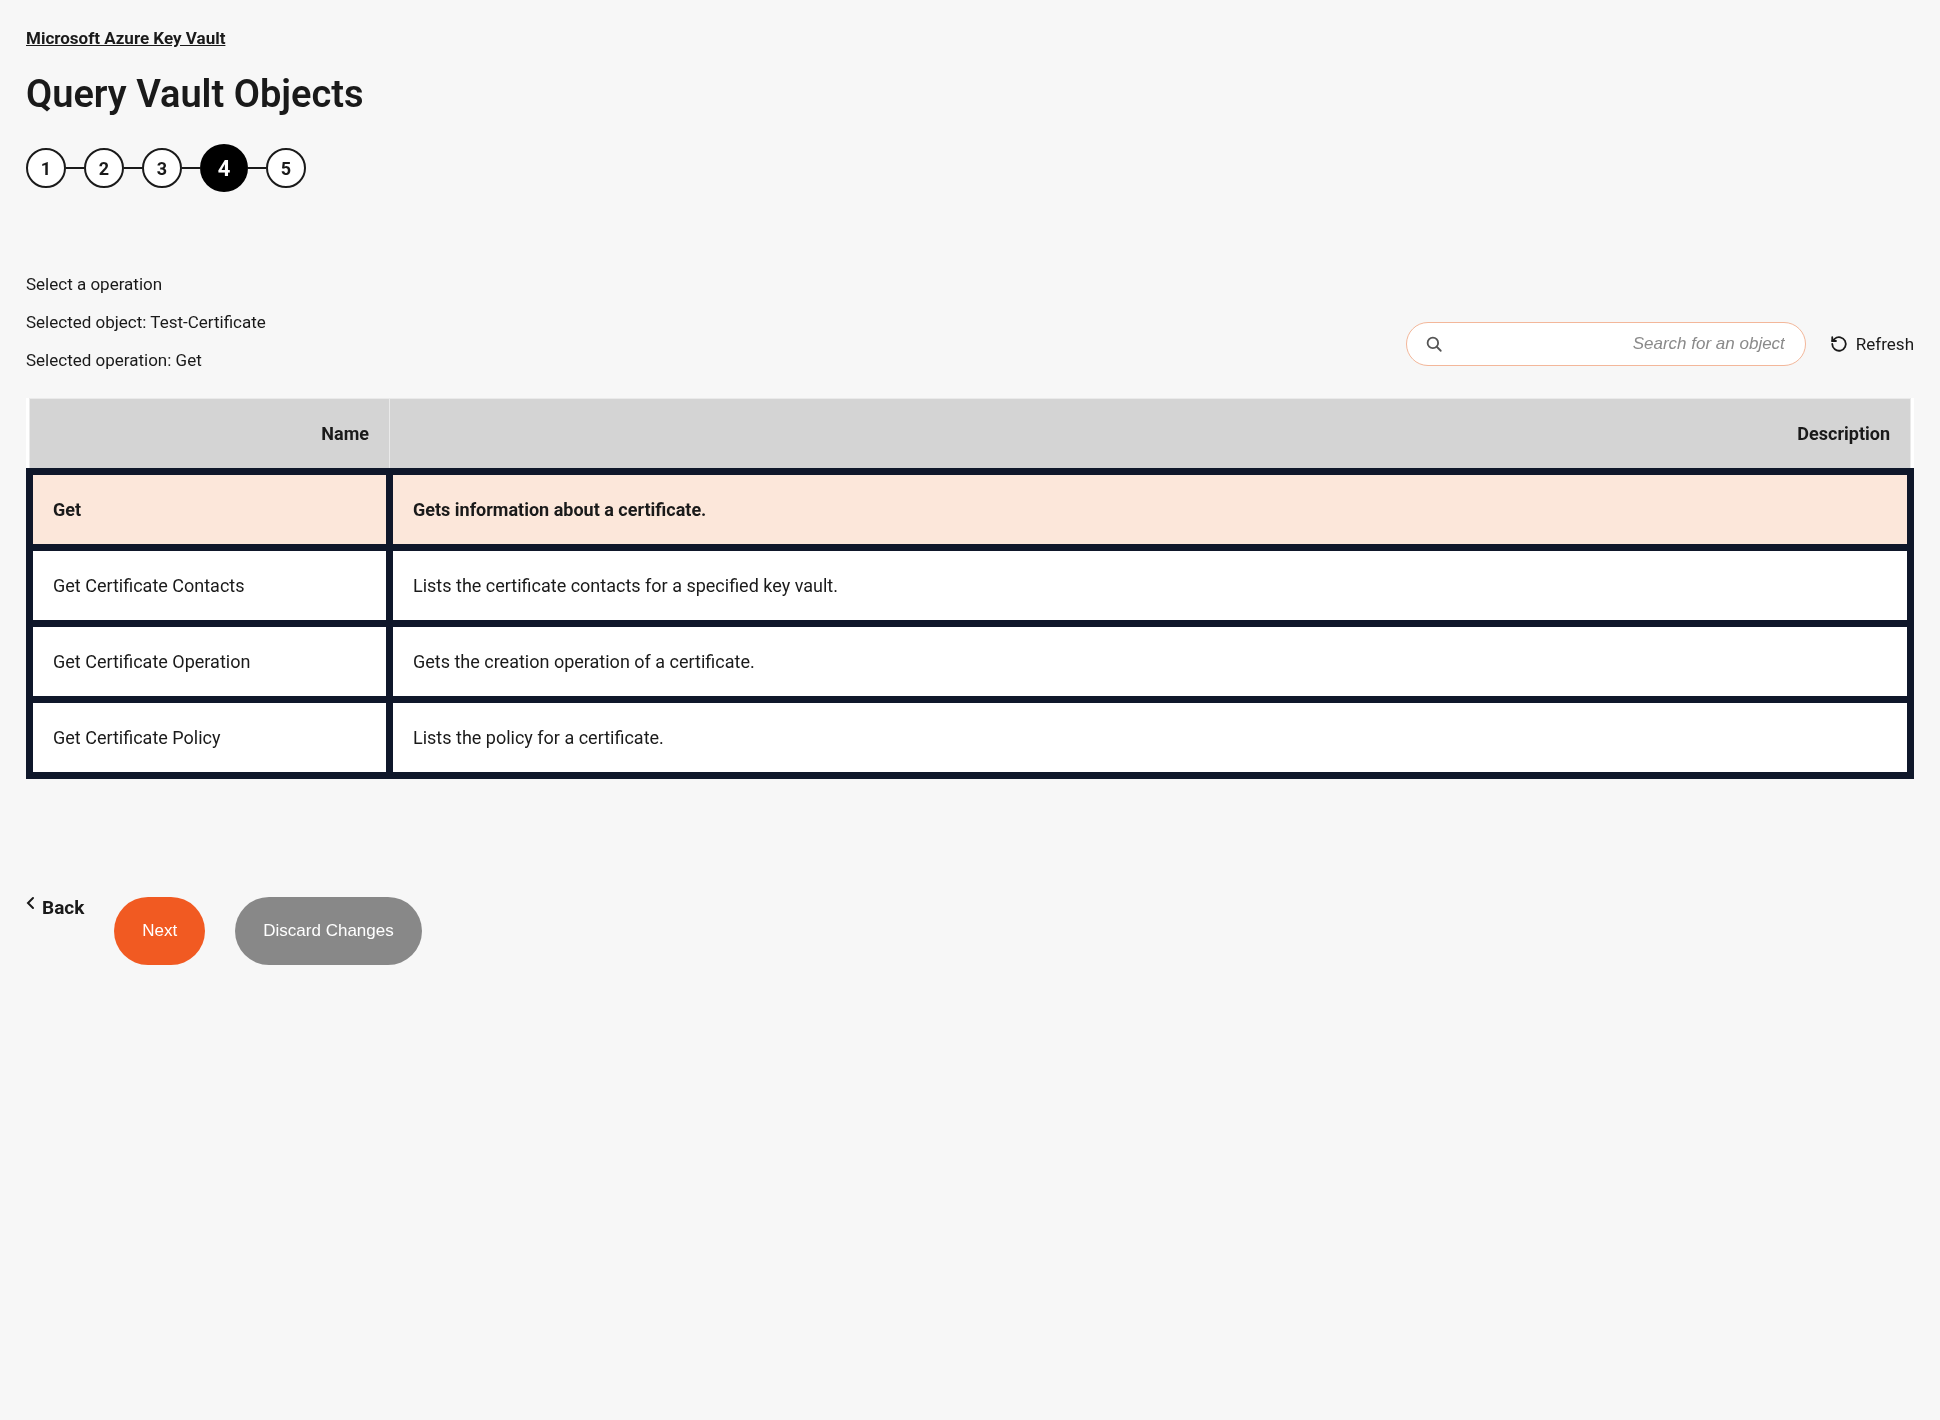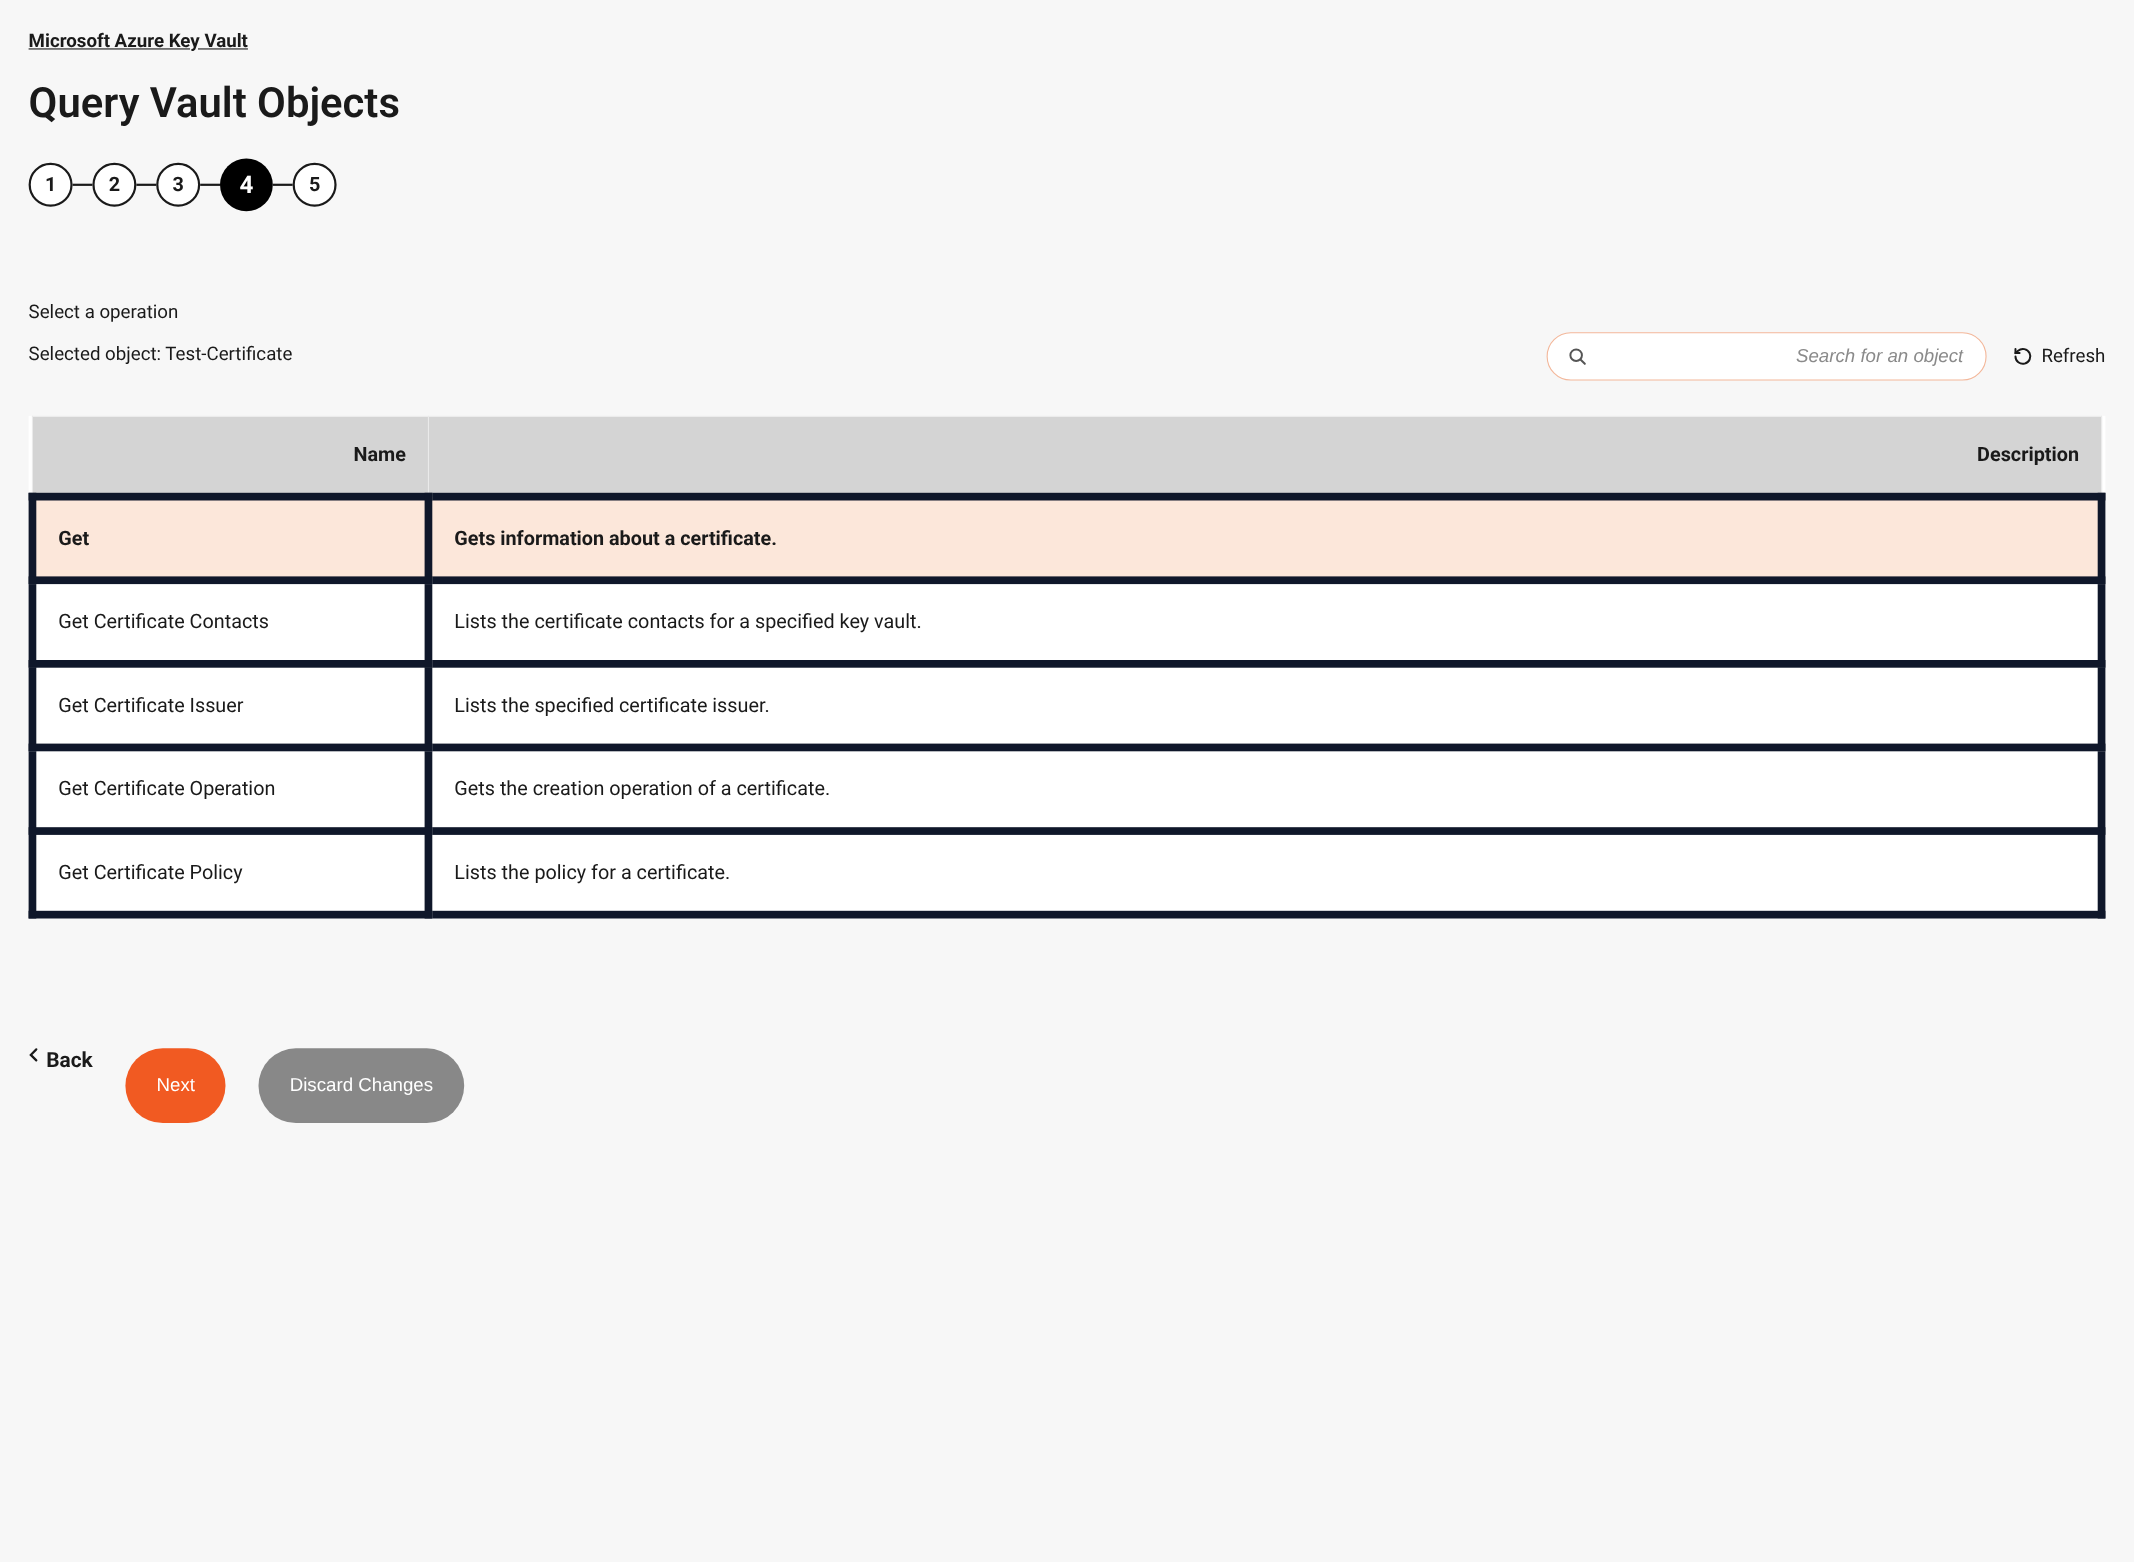--- a/index.html
+++ b/index.html
@@ -183,20 +183,21 @@
       <div class="step-line"></div>
       <div class="step active">4</div>
       <div class="step-line"></div>
       <div class="step">5</div>
     </div>
 
   <div class="toolbar-row">
     <div class="toolbar-left">
       <p class="info-line">Select a operation</p>
       <p class="info-line bold">Selected object: Test-Certificate</p>
+      <p class="info-line bold" style="margin-bottom:0">Selected operation: Get</p>
     </div>
     <div class="toolbar-right">
       <div class="search-wrap">
         <svg width="18" height="18" viewBox="0 0 24 24" fill="none" stroke="#555" stroke-width="2.4" stroke-linecap="round">
           <circle cx="10.5" cy="10.5" r="7"></circle>
           <line x1="21" y1="21" x2="16" y2="16"></line>
         </svg>
         <input class="search-input" type="text" placeholder="Search for an object" style="">
       </div>
       <div class="refresh">
@@ -219,24 +220,20 @@
     <tbody id="table-body">
         <tr class="selected">
           <td>Get</td>
           <td>Gets information about a certificate.</td>
         </tr>
         <tr>
           <td>Get Certificate Contacts</td>
           <td>Lists the certificate contacts for a specified key vault.</td>
         </tr>
         <tr>
-          <td>Get Certificate Issuer</td>
-          <td>Lists the specified certificate issuer.</td>
-        </tr>
-        <tr>
           <td>Get Certificate Operation</td>
           <td>Gets the creation operation of a certificate.</td>
         </tr>
         <tr>
           <td>Get Certificate Policy</td>
           <td>Lists the policy for a certificate.</td>
         </tr>
       </tbody>
   </table>
 

